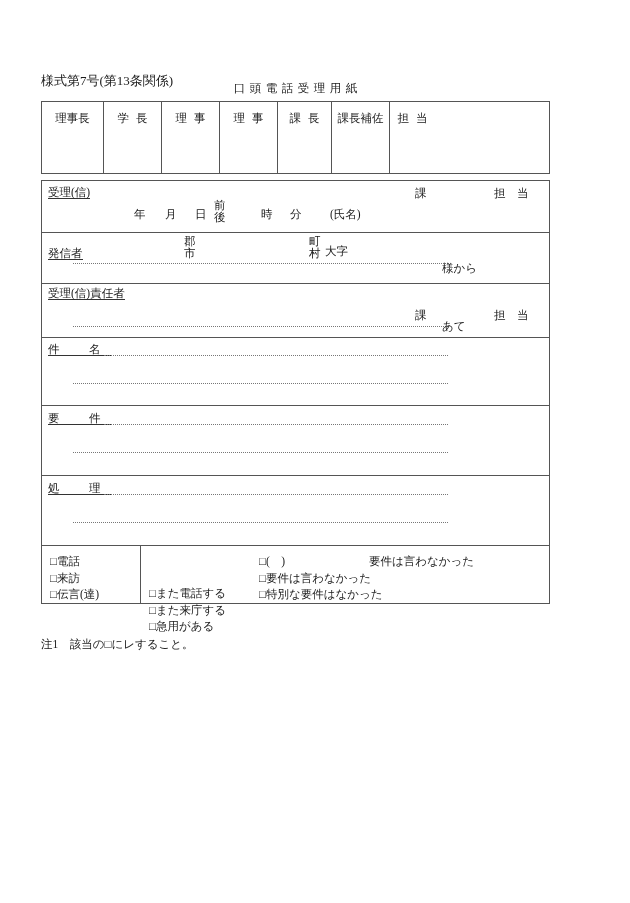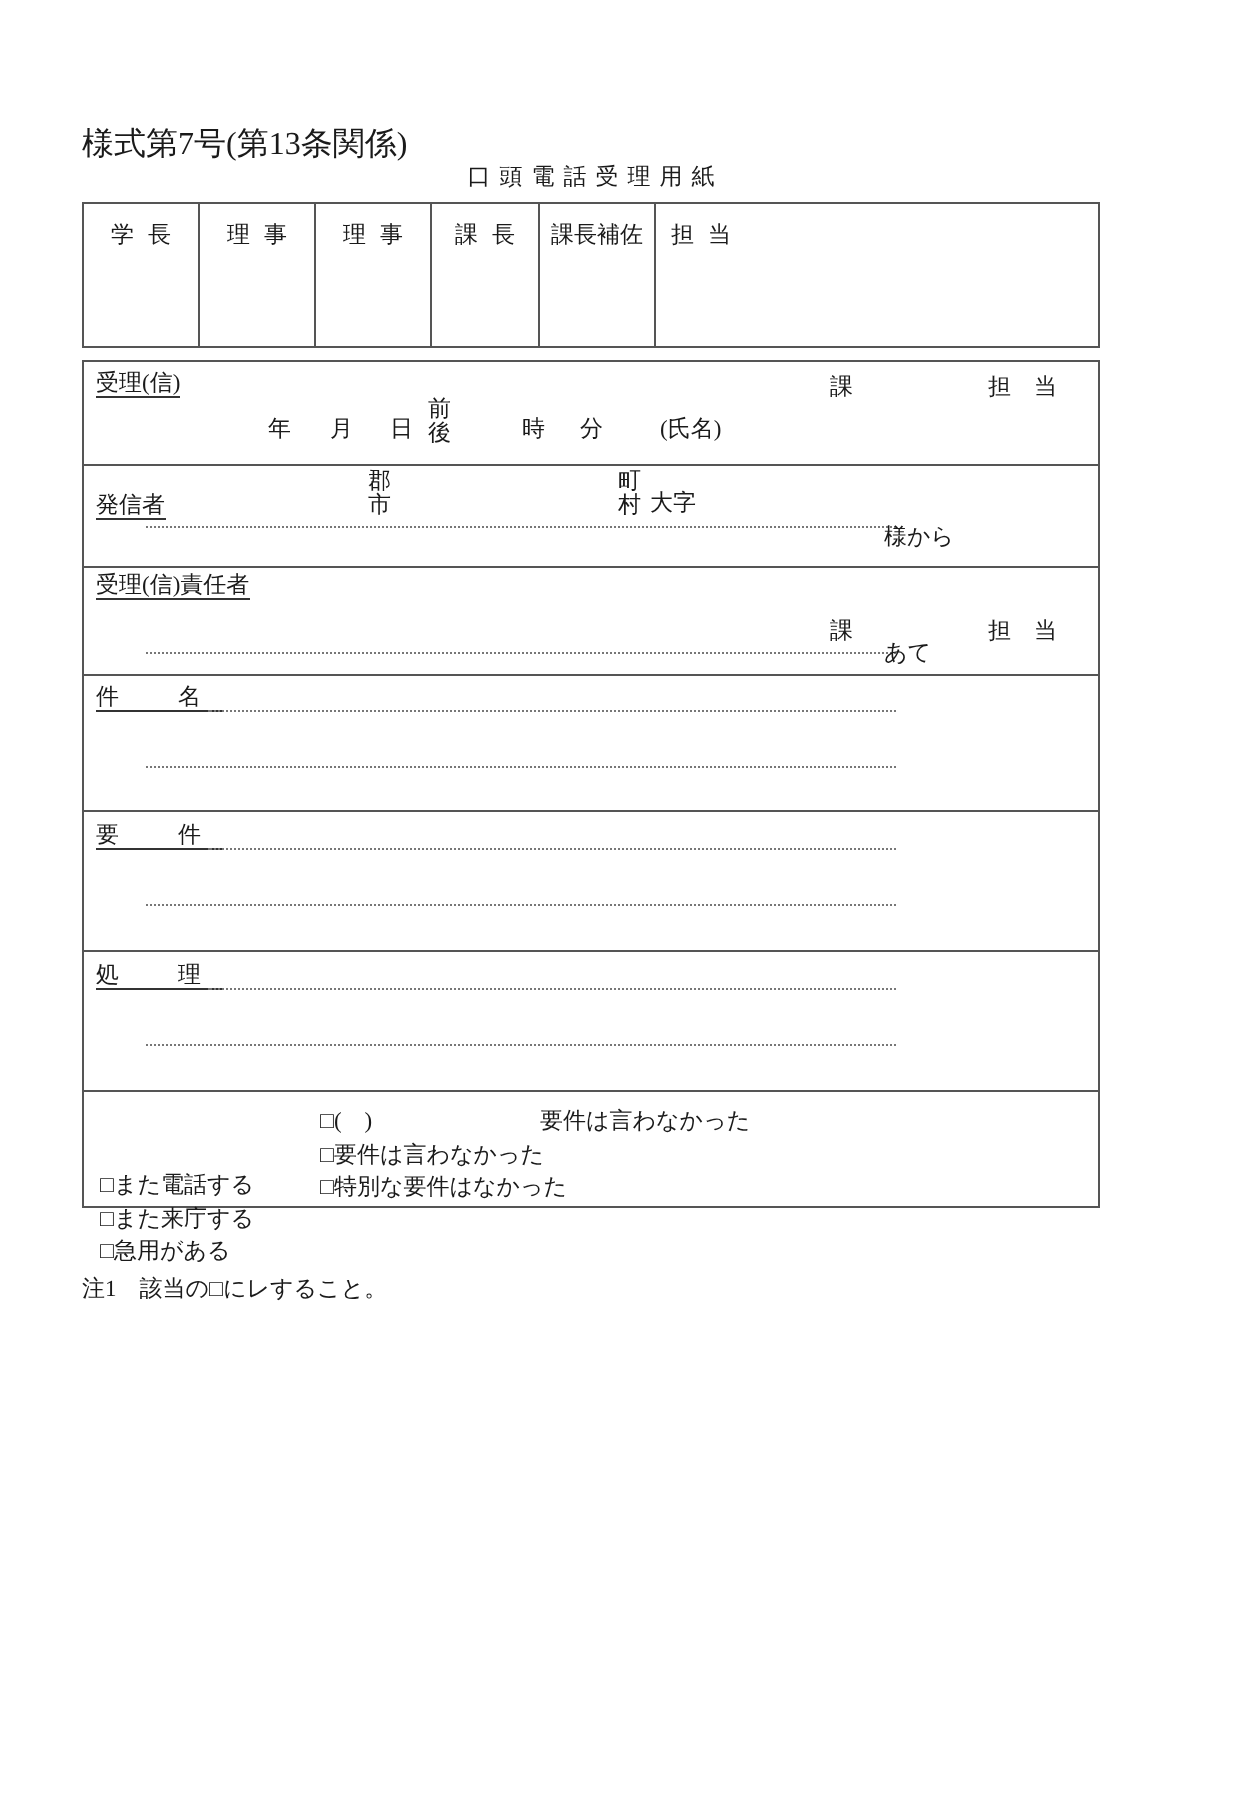--- a/index.html
+++ b/index.html
@@ -21,22 +21,22 @@
     left: 0;
     top: 0;
     width: 630px;
     height: 903px;
   }
 
   
   .form-number {
     position: absolute;
     left: 41px;
-    top: 62px;
-    font-size: 16px;
+    top: 72px;
+    font-size: 13px;
     letter-spacing: 0px;
     white-space: nowrap;
   }
 
   
   .doc-title {
     position: absolute;
     left: 41px;
     top: 81px;
     width: 509px;
@@ -172,20 +172,23 @@
 </head>
 <body>
 
 <div class="page">
 
   <div class="form-number">様式第7号(第13条関係)</div>
 
   <div class="doc-title">口頭電話受理用紙</div>
 
   <div class="approval-table">
+    <div class="appr-cell" style="width:62px">
+      <div class="appr-head">理事長</div>
+    </div>
     <div class="appr-cell" style="width:58px">
       <div class="appr-head sp2">学長</div>
     </div>
     <div class="appr-cell" style="width:58px">
       <div class="appr-head sp2">理事</div>
     </div>
     <div class="appr-cell" style="width:58px">
       <div class="appr-head sp2">理事</div>
     </div>
     <div class="appr-cell" style="width:54px">
@@ -253,20 +256,25 @@
       <div class="dotline" style="left:31px; top:46px; width:375px;"></div>
     </div>
 
     <div class="section" style="height:70px">
       <div class="abs label-ul lbl-wide" style="left:6px; top:6px;">処　理</div>
       <div class="dotline" style="left:62px; top:18px; width:344px;"></div>
       <div class="dotline" style="left:31px; top:46px; width:375px;"></div>
     </div>
 
     <div class="section check-section">
+      <div class="check-col-left">
+        <div class="chk-row">□電話</div>
+        <div class="chk-row">□来訪</div>
+        <div class="chk-row">□伝言(達)</div>
+      </div>
       <div class="check-col-rest">
         <div class="chk-col2">
           <div class="chk-row">□また電話する</div>
           <div class="chk-row">□また来庁する</div>
           <div class="chk-row">□急用がある</div>
         </div>
         <div class="chk-col3">
           <div class="chk-row">□(　)</div>
           <div class="chk-row">□要件は言わなかった</div>
           <div class="chk-row">□特別な要件はなかった</div>

